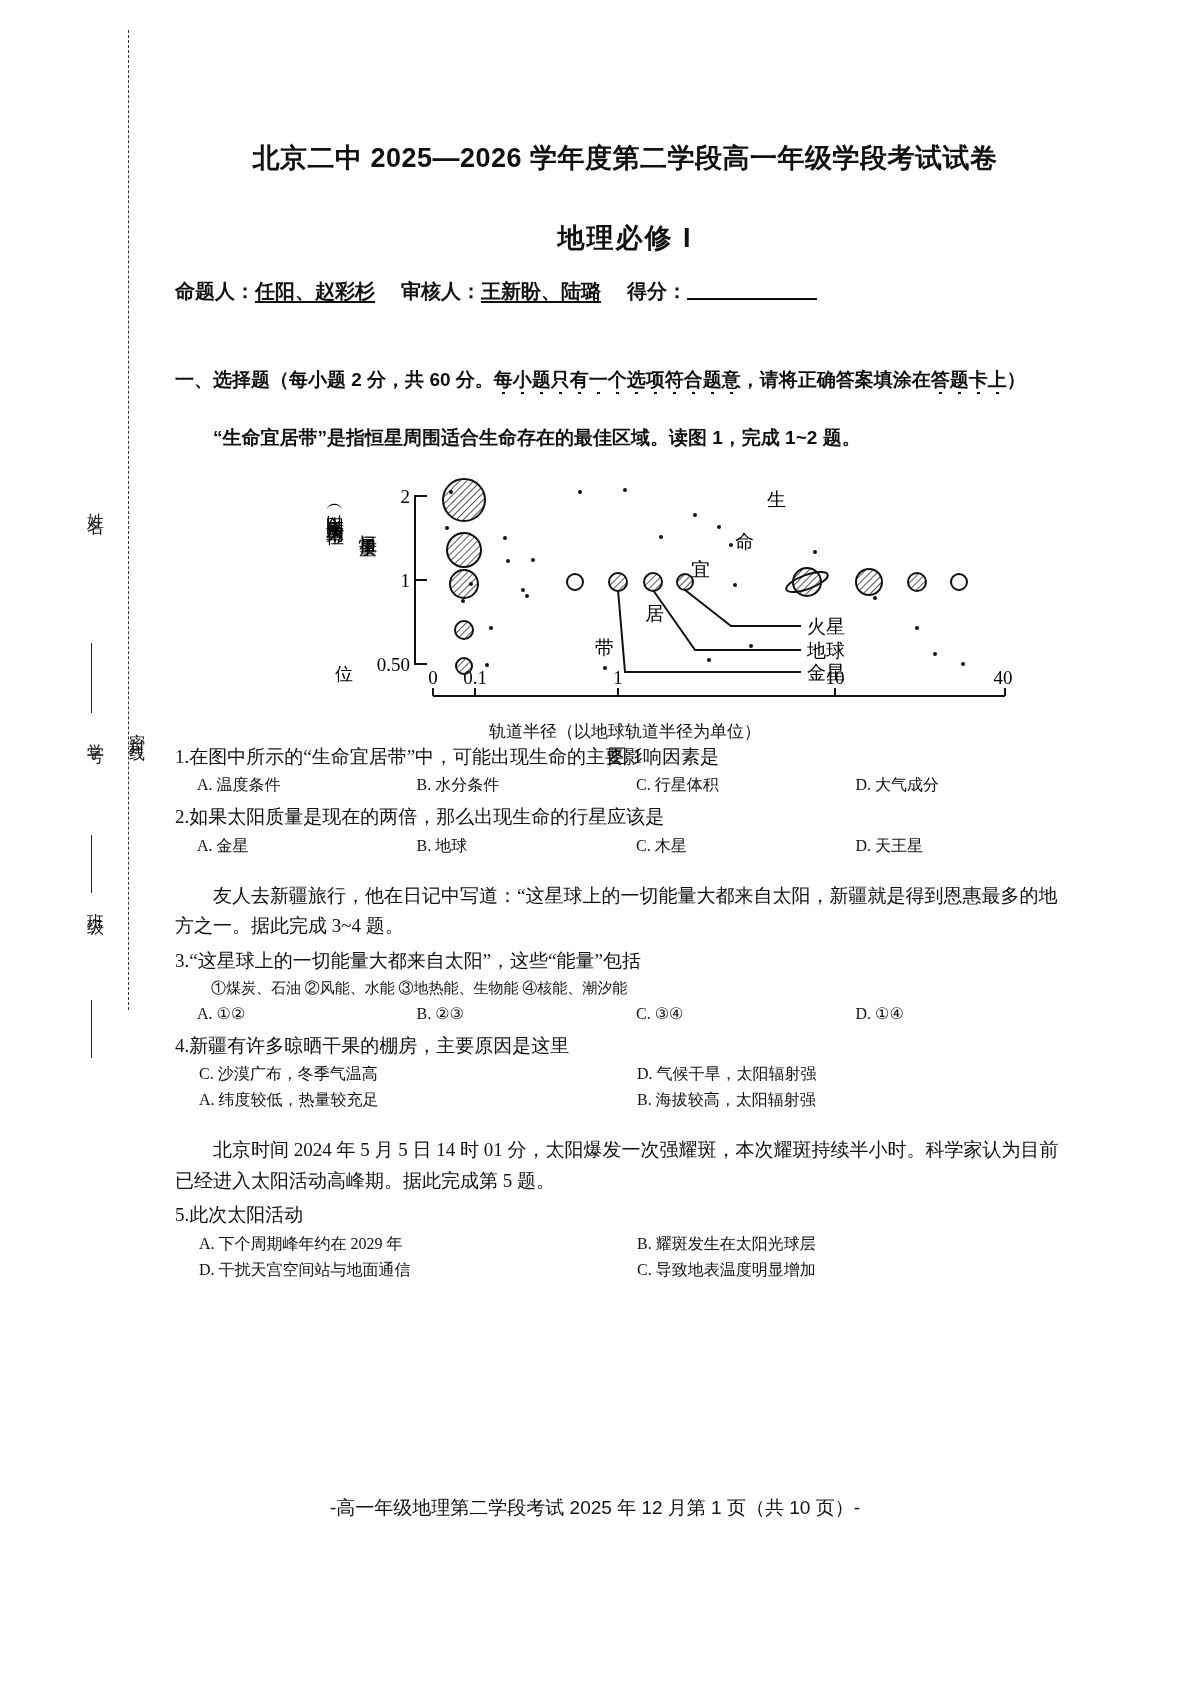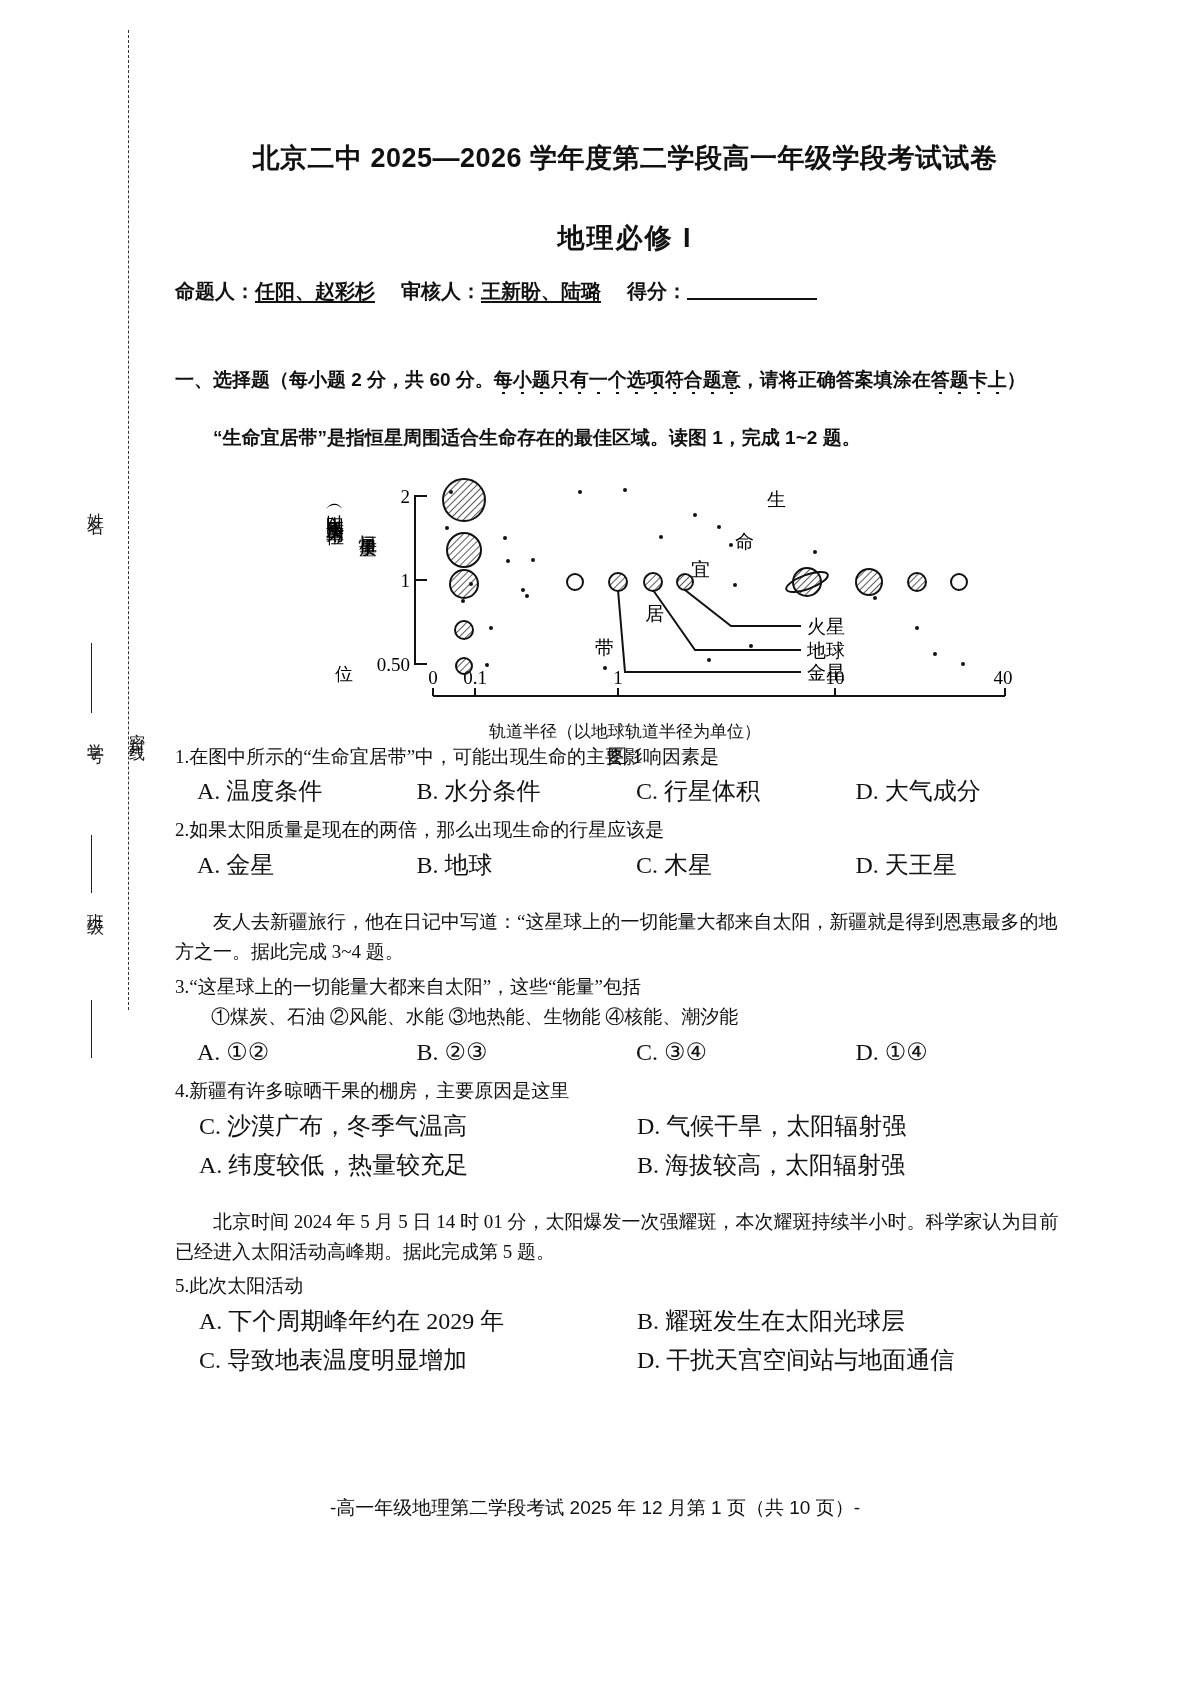--- a/index.html
+++ b/index.html
@@ -116,29 +116,29 @@
     line-height: 1.6;
     text-indent: 2em;
     margin-top: 22px;
   }
   .q {
     font-size: 19px;
     line-height: 1.62;
     margin-top: 4px;
   }
   .opts {
-    font-size: 24px;
+    font-size: 16px;
     line-height: 1.62;
     display: flex;
     padding-left: 22px;
   }
   .opts.four > span { width: 25%; }
   .opts.two > span { width: 50%; }
   .opts.two { padding-left: 24px; }
-  .opt-line { font-size: 19px; line-height: 1.62; padding-left: 36px; }
+  .opt-line { font-size: 15px; line-height: 1.62; padding-left: 36px; }
 
   
   .figure { margin-top: 14px; position: relative; height: 270px; }
   .fig-caption {
     text-align: center;
     font-size: 17px;
     margin-top: -2px;
   }
   .fig-num { text-align: center; font-size: 20px; }
 
@@ -341,20 +341,20 @@
     <div class="para">北京时间 2024 年 5 月 5 日 14 时 01 分，太阳爆发一次强耀斑，本次耀斑持续半小时。科学家认为目前已经进入太阳活动高峰期。据此完成第 5 题。</div>
 
     <div class="q">
       <span>5.</span><span>此次太阳活动</span>
     </div>
     <div class="opts two">
       <span>A. 下个周期峰年约在 2029 年</span>
       <span>B. 耀斑发生在太阳光球层</span>
     </div>
     <div class="opts two">
+      <span>D. 干扰天宫空间站与地面通信</span>
       <span>C. 导致地表温度明显增加</span>
-      <span>D. 干扰天宫空间站与地面通信</span>
     </div>
 
   </div>
 
   <div class="footer">-高一年级地理第二学段考试 2025 年 12 月第 1 页（共 10 页）-</div>
 </div>
 
 </body></html>

